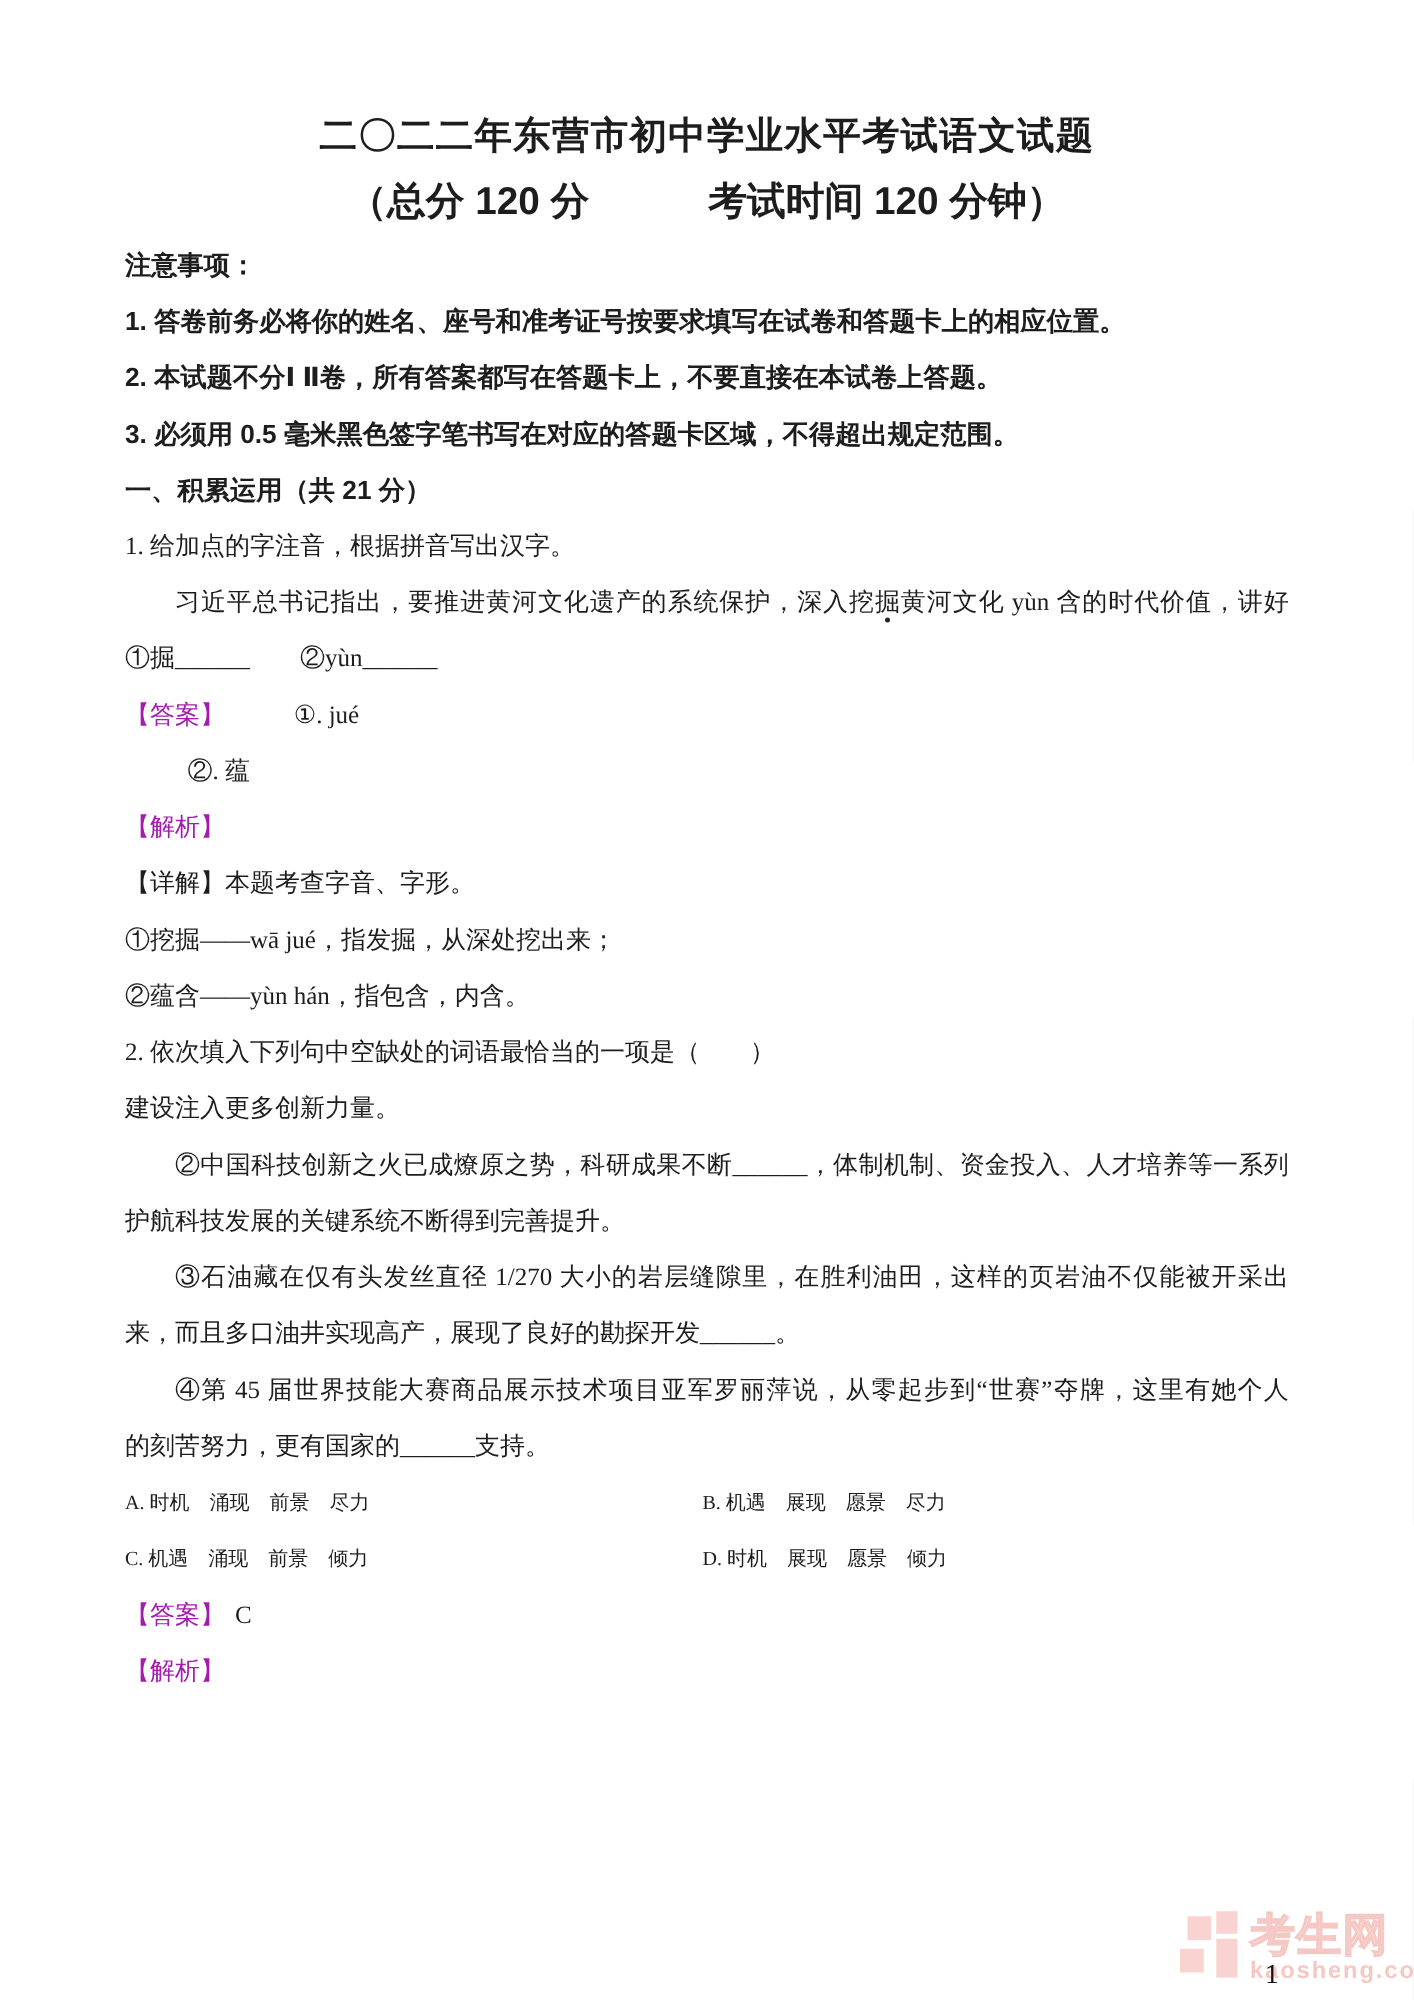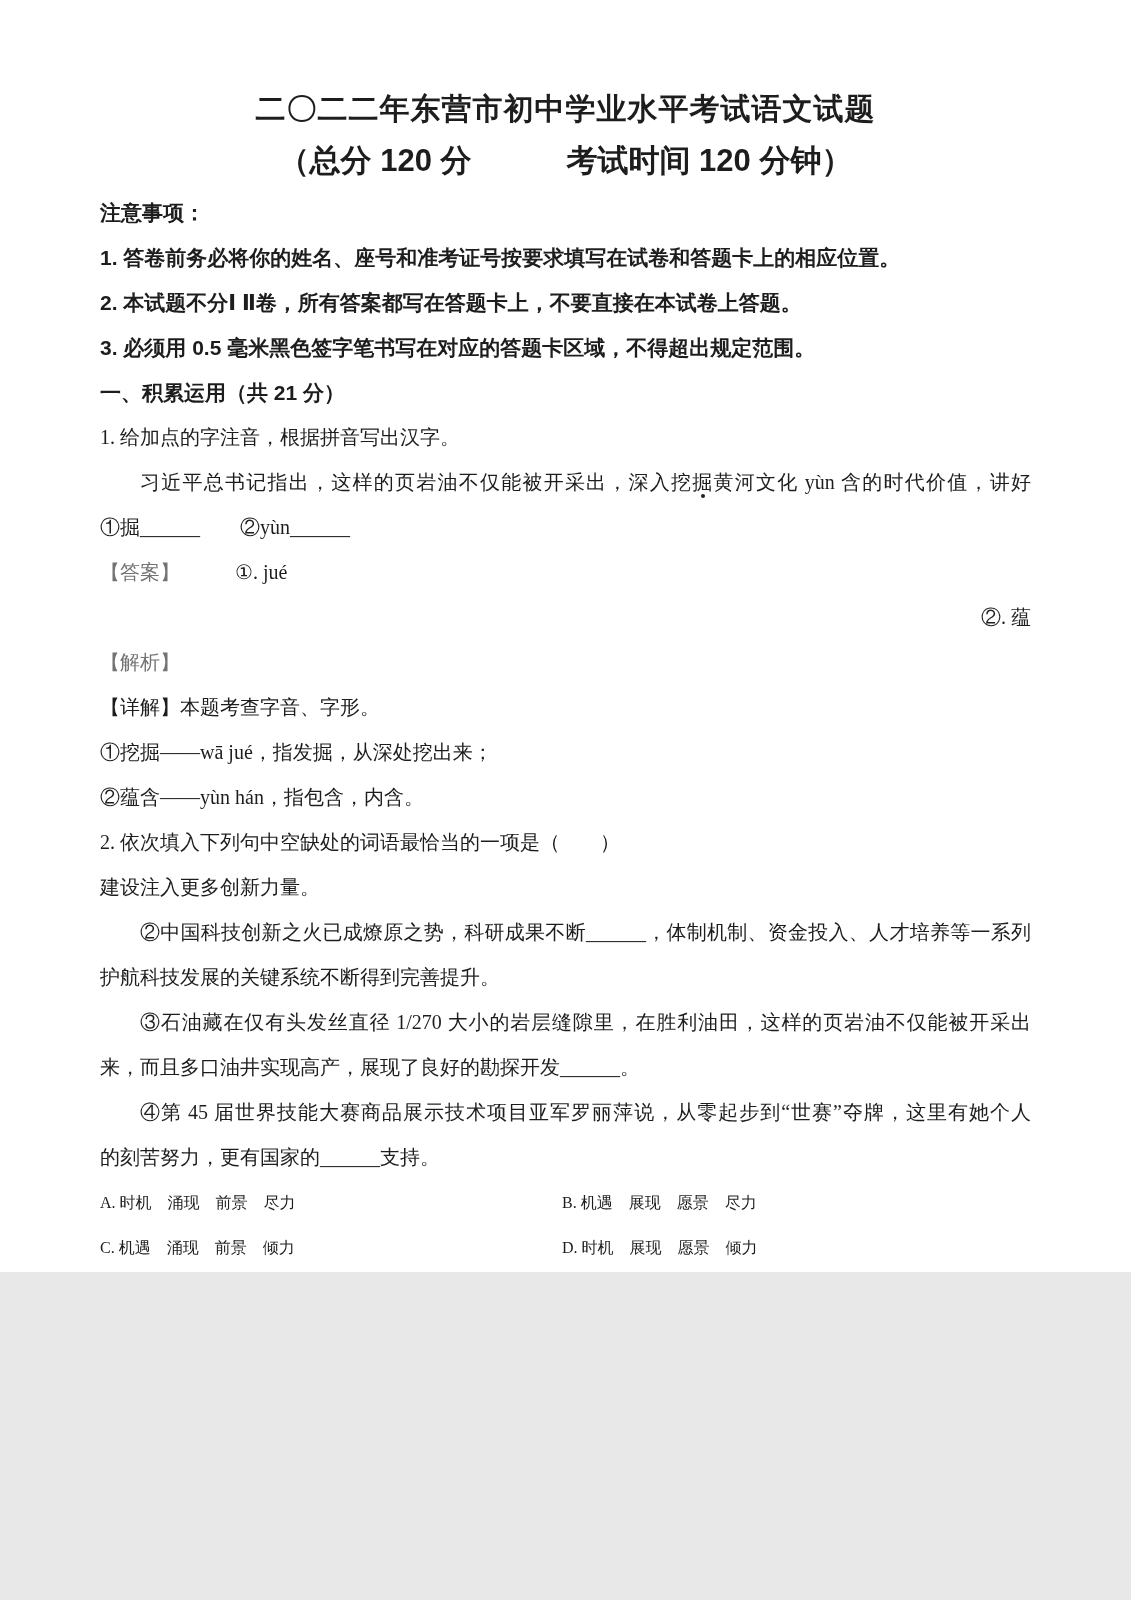--- a/index.html
+++ b/index.html
@@ -1,20 +1,20 @@
 <!DOCTYPE html>
 <html><head>
 <meta charset="utf-8">
 <style>
   * { box-sizing: border-box; }
   html, body { margin: 0; padding: 0; background: #e8e8e8; }
   .page {
     position: relative;
     width: 1131px;
-    height: 1272px;
+    height: 1600px;
     margin: 0 auto;
     background: #ffffff;
     overflow: hidden;
     font-family: "Liberation Serif", "DejaVu Serif", serif;
     color: #1d1d1d;
   }
   .content { padding: 88px 100px 0 100px; }
 
   .title {
     margin: 0;
@@ -38,24 +38,24 @@
   .body-block { margin-top: 14px; }
   .line { font-size: 20px; line-height: 45px; }
   .bold {
     font-weight: bold;
     font-size: 21px;
     font-family: "Liberation Sans", "DejaVu Sans", sans-serif;
   }
   .justify { text-align: justify; text-align-last: justify; }
   .indent { text-indent: 2em; }
 
-  .blue { color: #737373; }
+  .blue { color: #a21caf; }
 
   .ans-first { margin-left: 55px; }
-  .ans-second { padding-left: 50px; text-align: right; }
+  .ans-second { padding-left: 50px; }
   .ans-letter { margin-left: 8px; }
 
   .dot-under { position: relative; }
   .dot-under::after {
     content: "";
     position: absolute;
     left: 50%;
     margin-left: -2px;
     bottom: -5px;
     width: 4px;
@@ -123,21 +123,21 @@
     <div class="body-block">
       <div class="line bold">注意事项：</div>
       <div class="line bold">1. 答卷前务必将你的姓名、座号和准考证号按要求填写在试卷和答题卡上的相应位置。</div>
       <div class="line bold">2. 本试题不分Ⅰ Ⅱ卷，所有答案都写在答题卡上，不要直接在本试卷上答题。</div>
       <div class="line bold">3. 必须用 0.5 毫米黑色签字笔书写在对应的答题卡区域，不得超出规定范围。</div>
 
       <div class="line bold">一、积累运用（共 21 分）</div>
 
       <div class="line">1. 给加点的字注音，根据拼音写出汉字。</div>
       <div class="line justify indent">
-        <span>习近平总书记指出，这样的页岩油不仅能被开采出，深入挖</span><span class="dot-under">掘</span><span>黄河文化 yùn 含的时代价值，讲好</span>
+        <span>习近平总书记指出，要推进黄河文化遗产的系统保护，深入挖</span><span class="dot-under">掘</span><span>黄河文化 yùn 含的时代价值，讲好</span>
       </div>
       <div class="line">①掘______　　②yùn______</div>
 
       <div class="line">
         <span class="blue">【答案】</span><span class="ans-first">①. jué</span>
       </div>
       <div class="line ans-second">②. 蕴</div>
 
       <div class="line">
         <span class="blue">【解析】</span>

